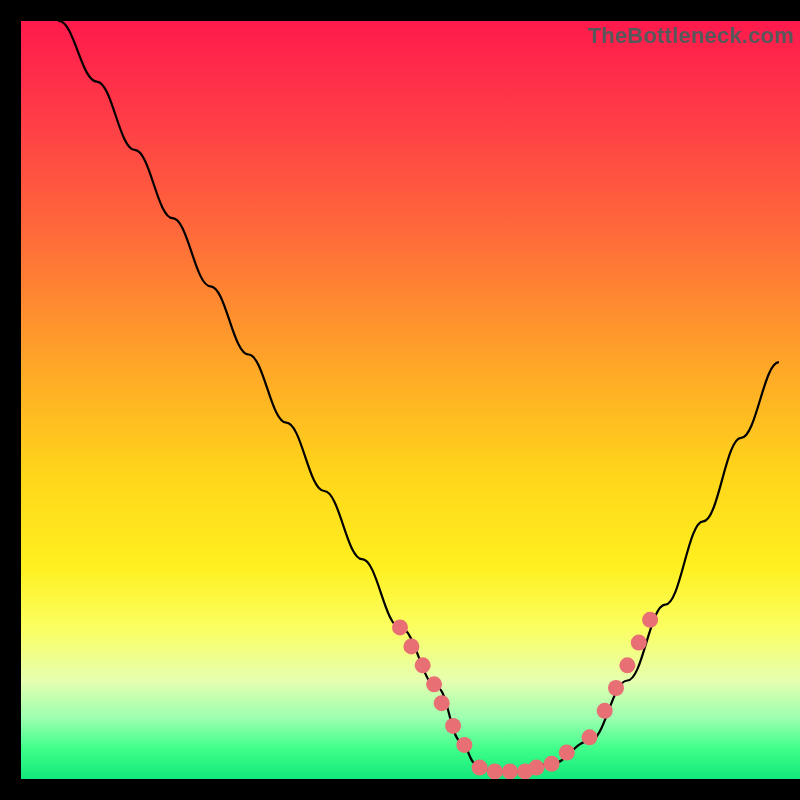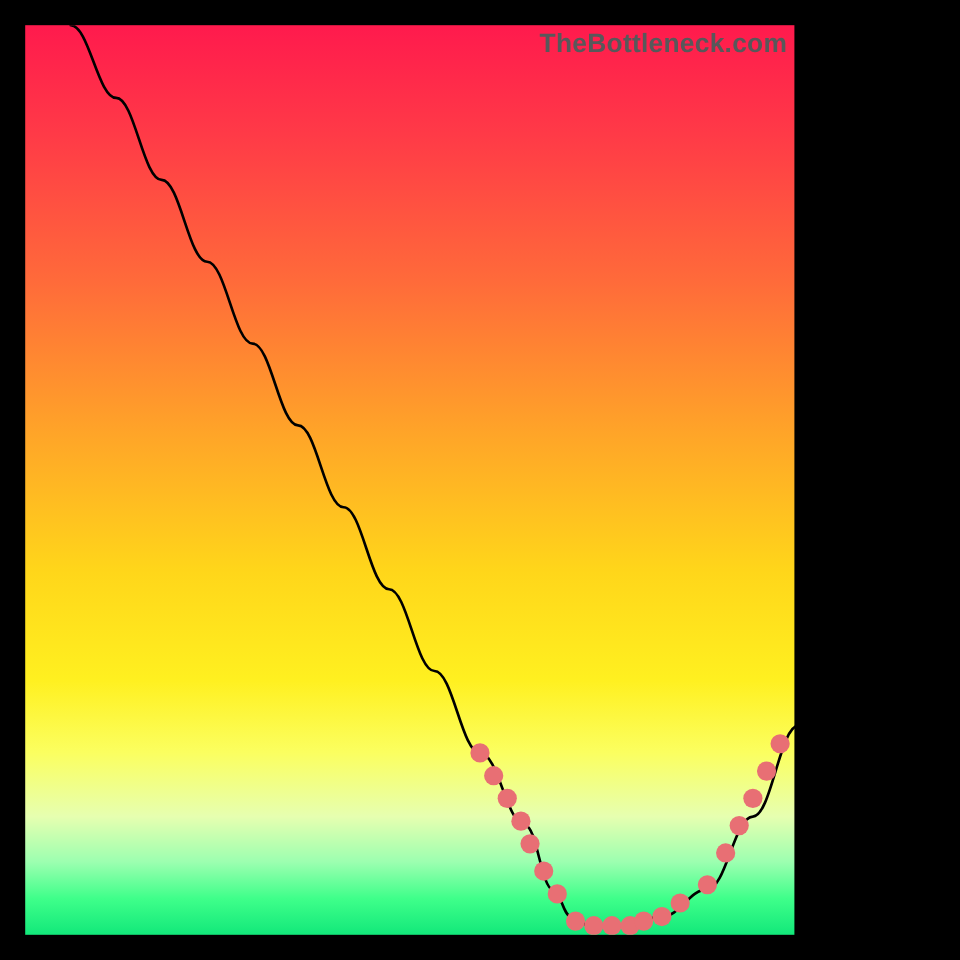--- a/index.html
+++ b/index.html
@@ -7,21 +7,21 @@
   .frame {
     position: relative;
     width: 800px;
     height: 800px;
     background: #000;
   }
   .plot {
     position: absolute;
     left: 21px;
     top: 21px;
-    width: 641px;
+    width: 779px;
     height: 758px;
     background: linear-gradient(
       to bottom,
       #ff1a4d 0%,
       #ff3a47 12%,
       #ff6a3a 28%,
       #ffa528 45%,
       #ffd61a 60%,
       #fff020 72%,
       #fbff60 80%,

